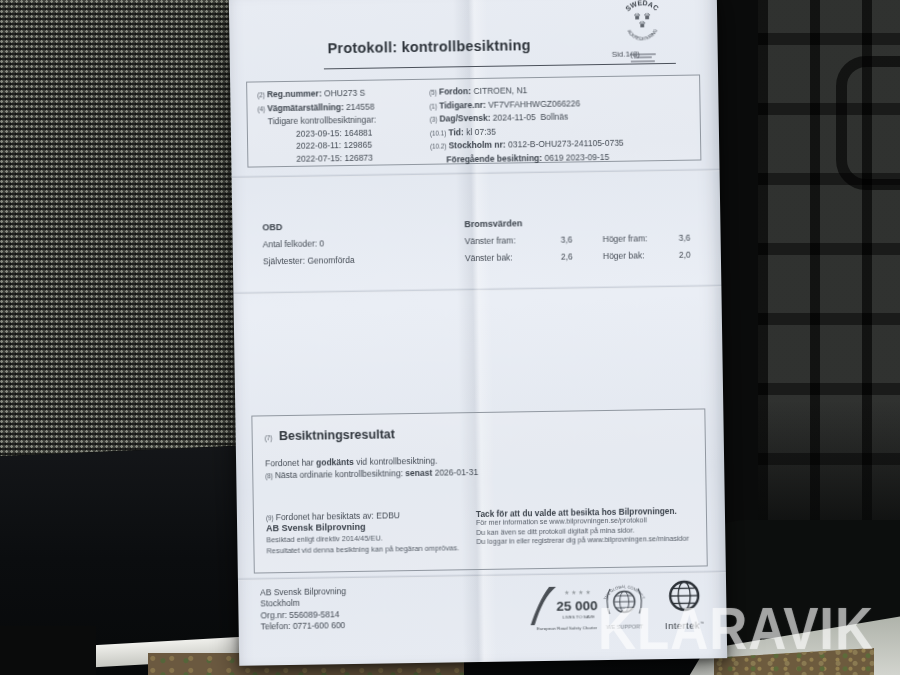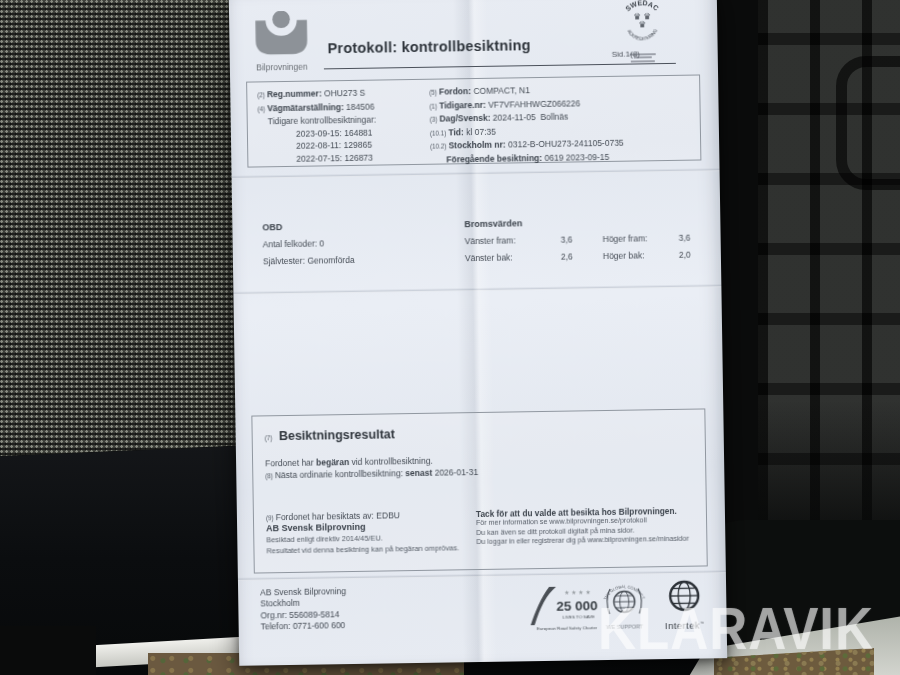--- a/index.html
+++ b/index.html
@@ -131,27 +131,20 @@
   <div class="bg-ground-left"></div>
   <div class="corner-bl"></div>
 
   <div class="paper">
 
     <div class="crease" style="top:178px"></div>
     <div class="crease" style="top:294px"></div>
     <div class="crease" style="top:580px"></div>
     <div class="shade-v"></div>
 
-    <div class="logo-block">
-      <svg width="58" height="46" viewBox="0 0 60 50">
-        <path d="M2,10 L2,32 Q2,46 18,47 L42,47 Q58,46 58,32 L58,10 L47,10 A17,17 0 0 1 13,10 Z" fill="#8d9298"></path>
-        <circle cx="30" cy="9" r="9.5" fill="#8d9298"></circle>
-      </svg>
-      <div class="logo-caption">Bilprovningen</div>
-    </div>
     <div class="doc-title">Protokoll: kontrollbesiktning</div>
     <div class="sid">Sid.1(8)</div>
     <div class="header-rule"></div>
 
     <div class="swedac">
       <svg width="54" height="50" viewBox="0 0 54 50">
         <defs>
           <path id="arcT" d="M8,27 A19,19 0 0 1 46,27"></path>
           <path id="arcB" d="M11,27 A16,16 0 0 0 43,27"></path>
         </defs>
@@ -167,28 +160,28 @@
       <div class="swedac-lines">
         <div style="width:26px"></div>
         <div style="width:18px"></div>
         <div style="width:24px"></div>
       </div>
     </div>
 
     <div class="box info-box">
       <div class="col-left">
         <div><span class="ref">(2)</span><span class="lbl">Reg.nummer:</span> <span class="val">OHU273 S</span></div>
-        <div><span class="ref">(4)</span><span class="lbl">Vägmätarställning:</span> <span class="val">184506</span></div>
+        <div><span class="ref">(4)</span><span class="lbl">Vägmätarställning:</span> <span class="val">214558</span></div>
         <div class="hist-title val">Tidigare kontrollbesiktningar:</div>
         <div class="hist val">2023-09-15: 164881</div>
         <div class="hist val">2022-08-11: 129865</div>
         <div class="hist val">2022-07-15: 126873</div>
       </div>
       <div class="col-right">
-        <div><span class="ref">(5)</span><span class="lbl">Fordon:</span> <span class="val">COMPACT, N1</span></div>
+        <div><span class="ref">(5)</span><span class="lbl">Fordon:</span> <span class="val">CITROEN, N1</span></div>
         <div><span class="ref">(1)</span><span class="lbl">Tidigare.nr:</span> <span class="val">VF7VFAHHWGZ066226</span></div>
         <div><span class="ref">(3)</span><span class="lbl">Dag/Svensk:</span> <span class="val">2024-11-05&nbsp; Bollnäs</span></div>
         <div><span class="ref">(10.1)</span><span class="lbl">Tid:</span> <span class="val">kl 07:35</span></div>
         <div><span class="ref">(10.2)</span><span class="lbl">Stockholm nr:</span> <span class="val">0312-B-OHU273-241105-0735</span></div>
         <div class="indent"><span class="lbl">Föregående besiktning:</span> <span class="val">0619 2023-09-15</span></div>
       </div>
     </div>
 
     <div class="obd">
       <div class="sec-title">OBD</div>
@@ -209,21 +202,21 @@
         <span>2,0</span>
       </div>
     </div>
 
     <div class="box result-box">
       <div class="rb-title">
         <span class="ref">(7)</span>
         <span class="big">Besiktningsresultat</span>
       </div>
       <div class="rb-line1">
-        <span>Fordonet har </span><span class="b">begäran</span><span> vid kontrollbesiktning.</span>
+        <span>Fordonet har </span><span class="b">godkänts</span><span> vid kontrollbesiktning.</span>
       </div>
       <div class="rb-line2">
         <span class="ref">(8)</span><span>Nästa ordinarie kontrollbesiktning: </span><span class="b">senast</span><span> 2026-01-31</span>
       </div>
       <div class="rb-insp">
         <div><span class="ref">(9)</span><span>Fordonet har besiktats av: EDBU</span></div>
         <div class="b" style="font-size:9px">AB Svensk Bilprovning</div>
         <div class="small">Besiktad enligt direktiv 2014/45/EU.</div>
         <div class="small">Resultatet vid denna besiktning kan på begäran omprövas.</div>
       </div>

